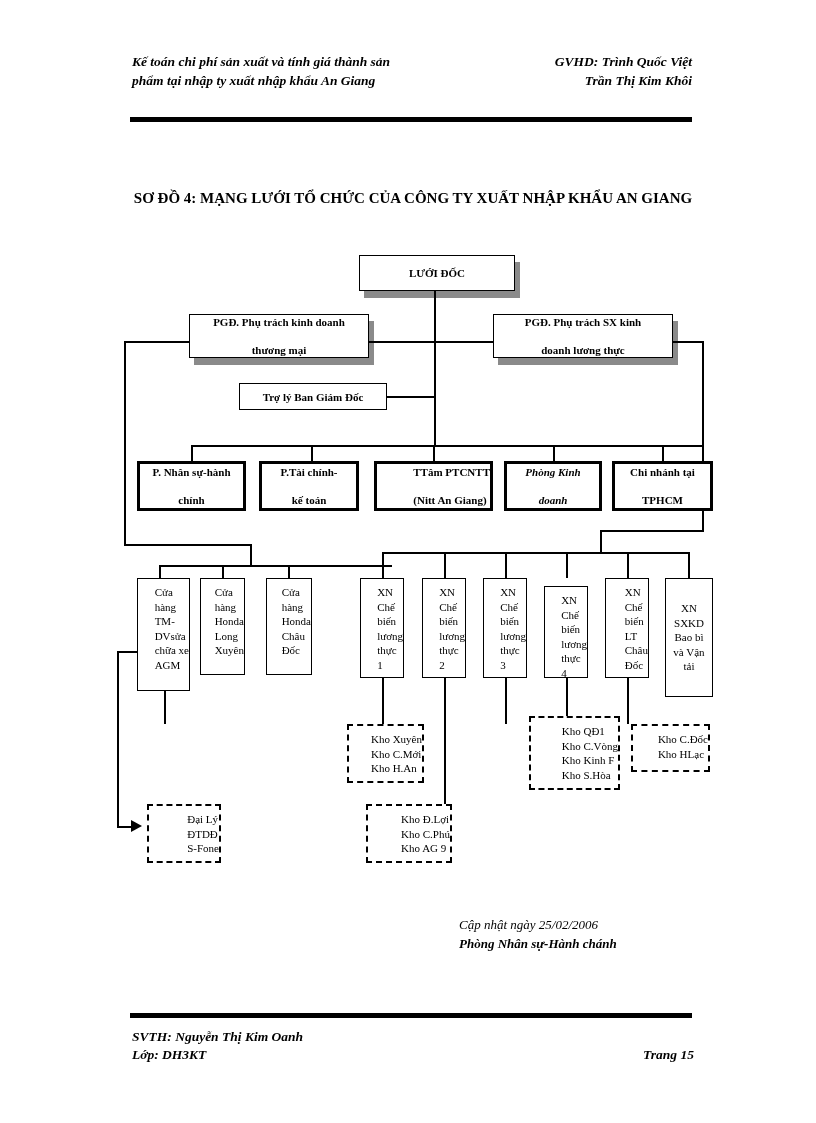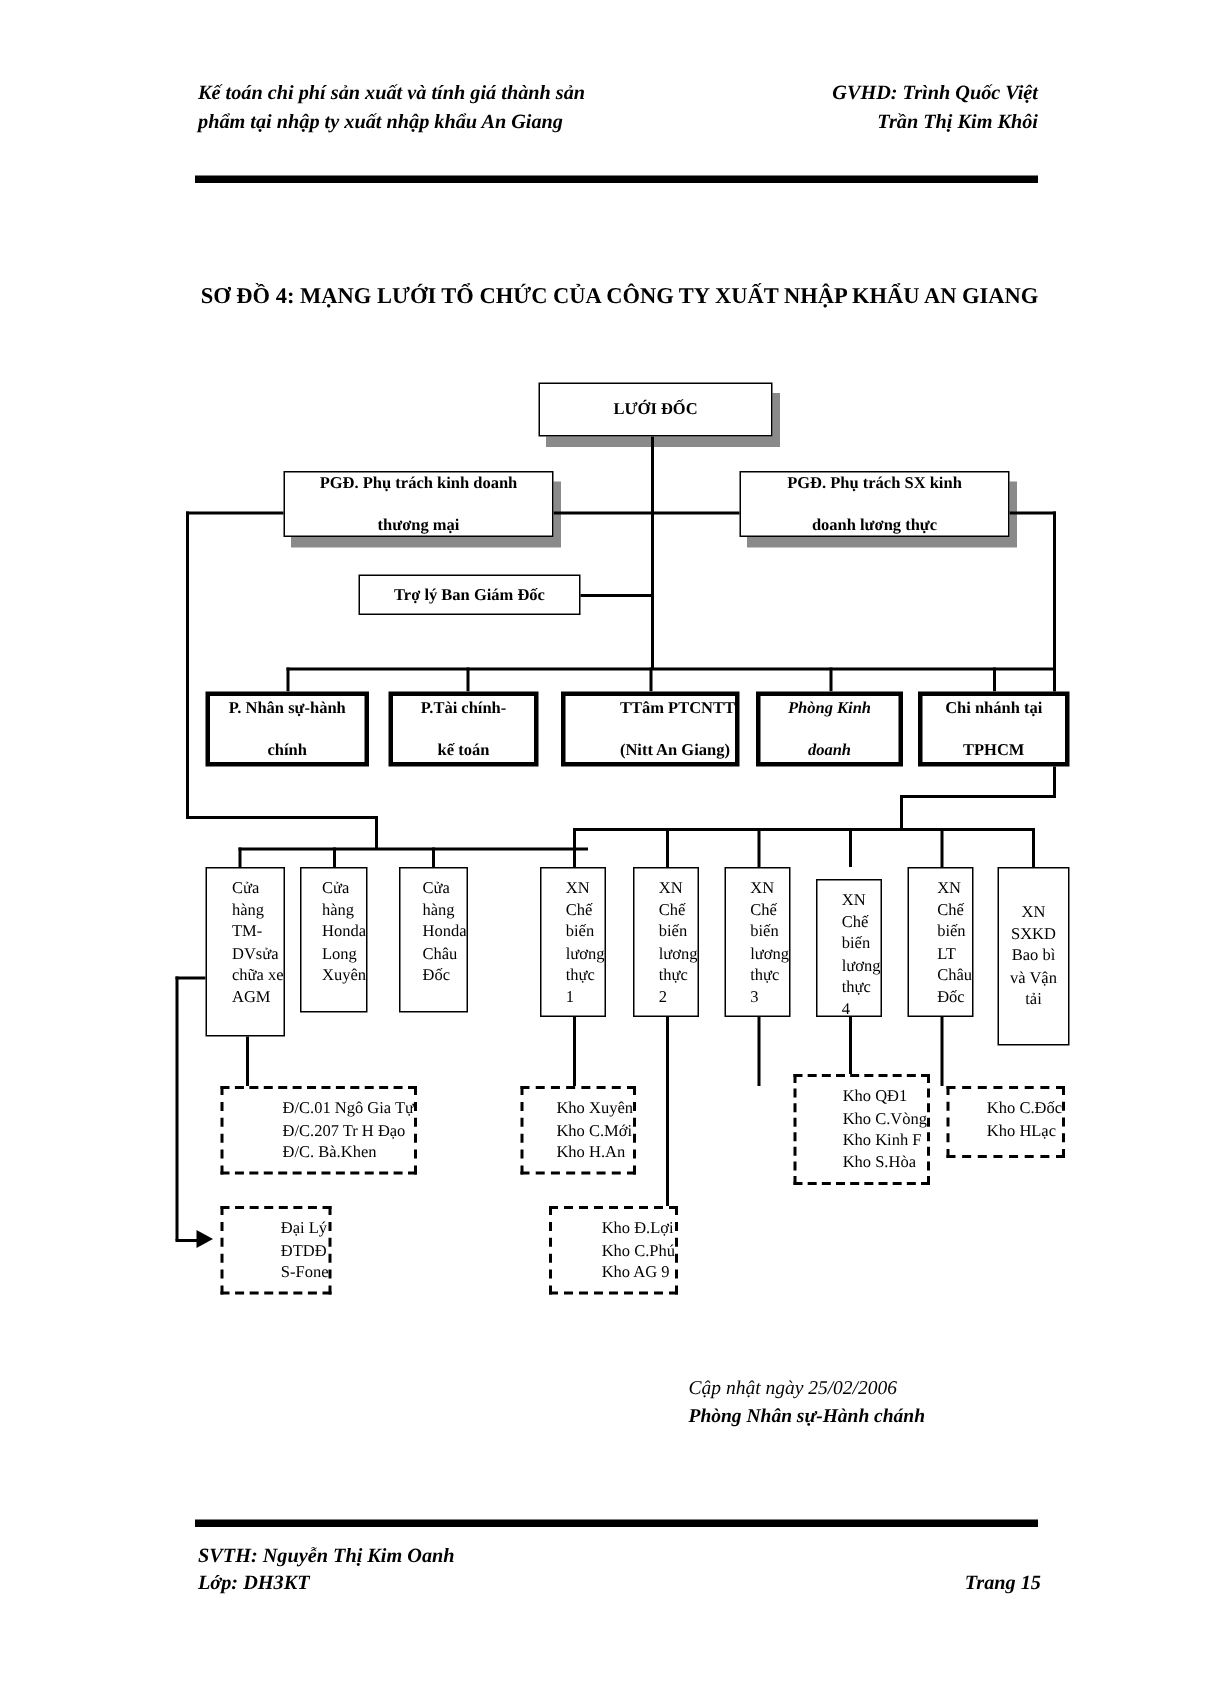--- a/index.html
+++ b/index.html
@@ -229,25 +229,20 @@
 Đốc</span>
     </div>
     <div class="box b-thin t-norm" style="left:661px;top:578px;width:48px;height:119px;white-space:pre-line;">
       <span>XN
 SXKD
 Bao bì
 và Vận
 tải</span>
     </div>
 
-    <div class="box b-dash t-norm al-left al-top" style="left:143px;top:724px;width:131px;height:59px;white-space:pre-line;">
-      <span>Đ/C.01 Ngô Gia Tự
-Đ/C.207 Tr H Đạo
-Đ/C. Bà.Khen</span>
-    </div>
     <div class="box b-dash t-norm al-left al-top" style="left:343px;top:724px;width:77px;height:59px;white-space:pre-line;">
       <span>Kho Xuyên
 Kho C.Mới
 Kho H.An</span>
     </div>
     <div class="box b-dash t-norm al-left al-top" style="left:525px;top:716px;width:91px;height:74px;white-space:pre-line;">
       <span>Kho QĐ1
 Kho C.Vòng
 Kho Kinh F
 Kho S.Hòa</span>

